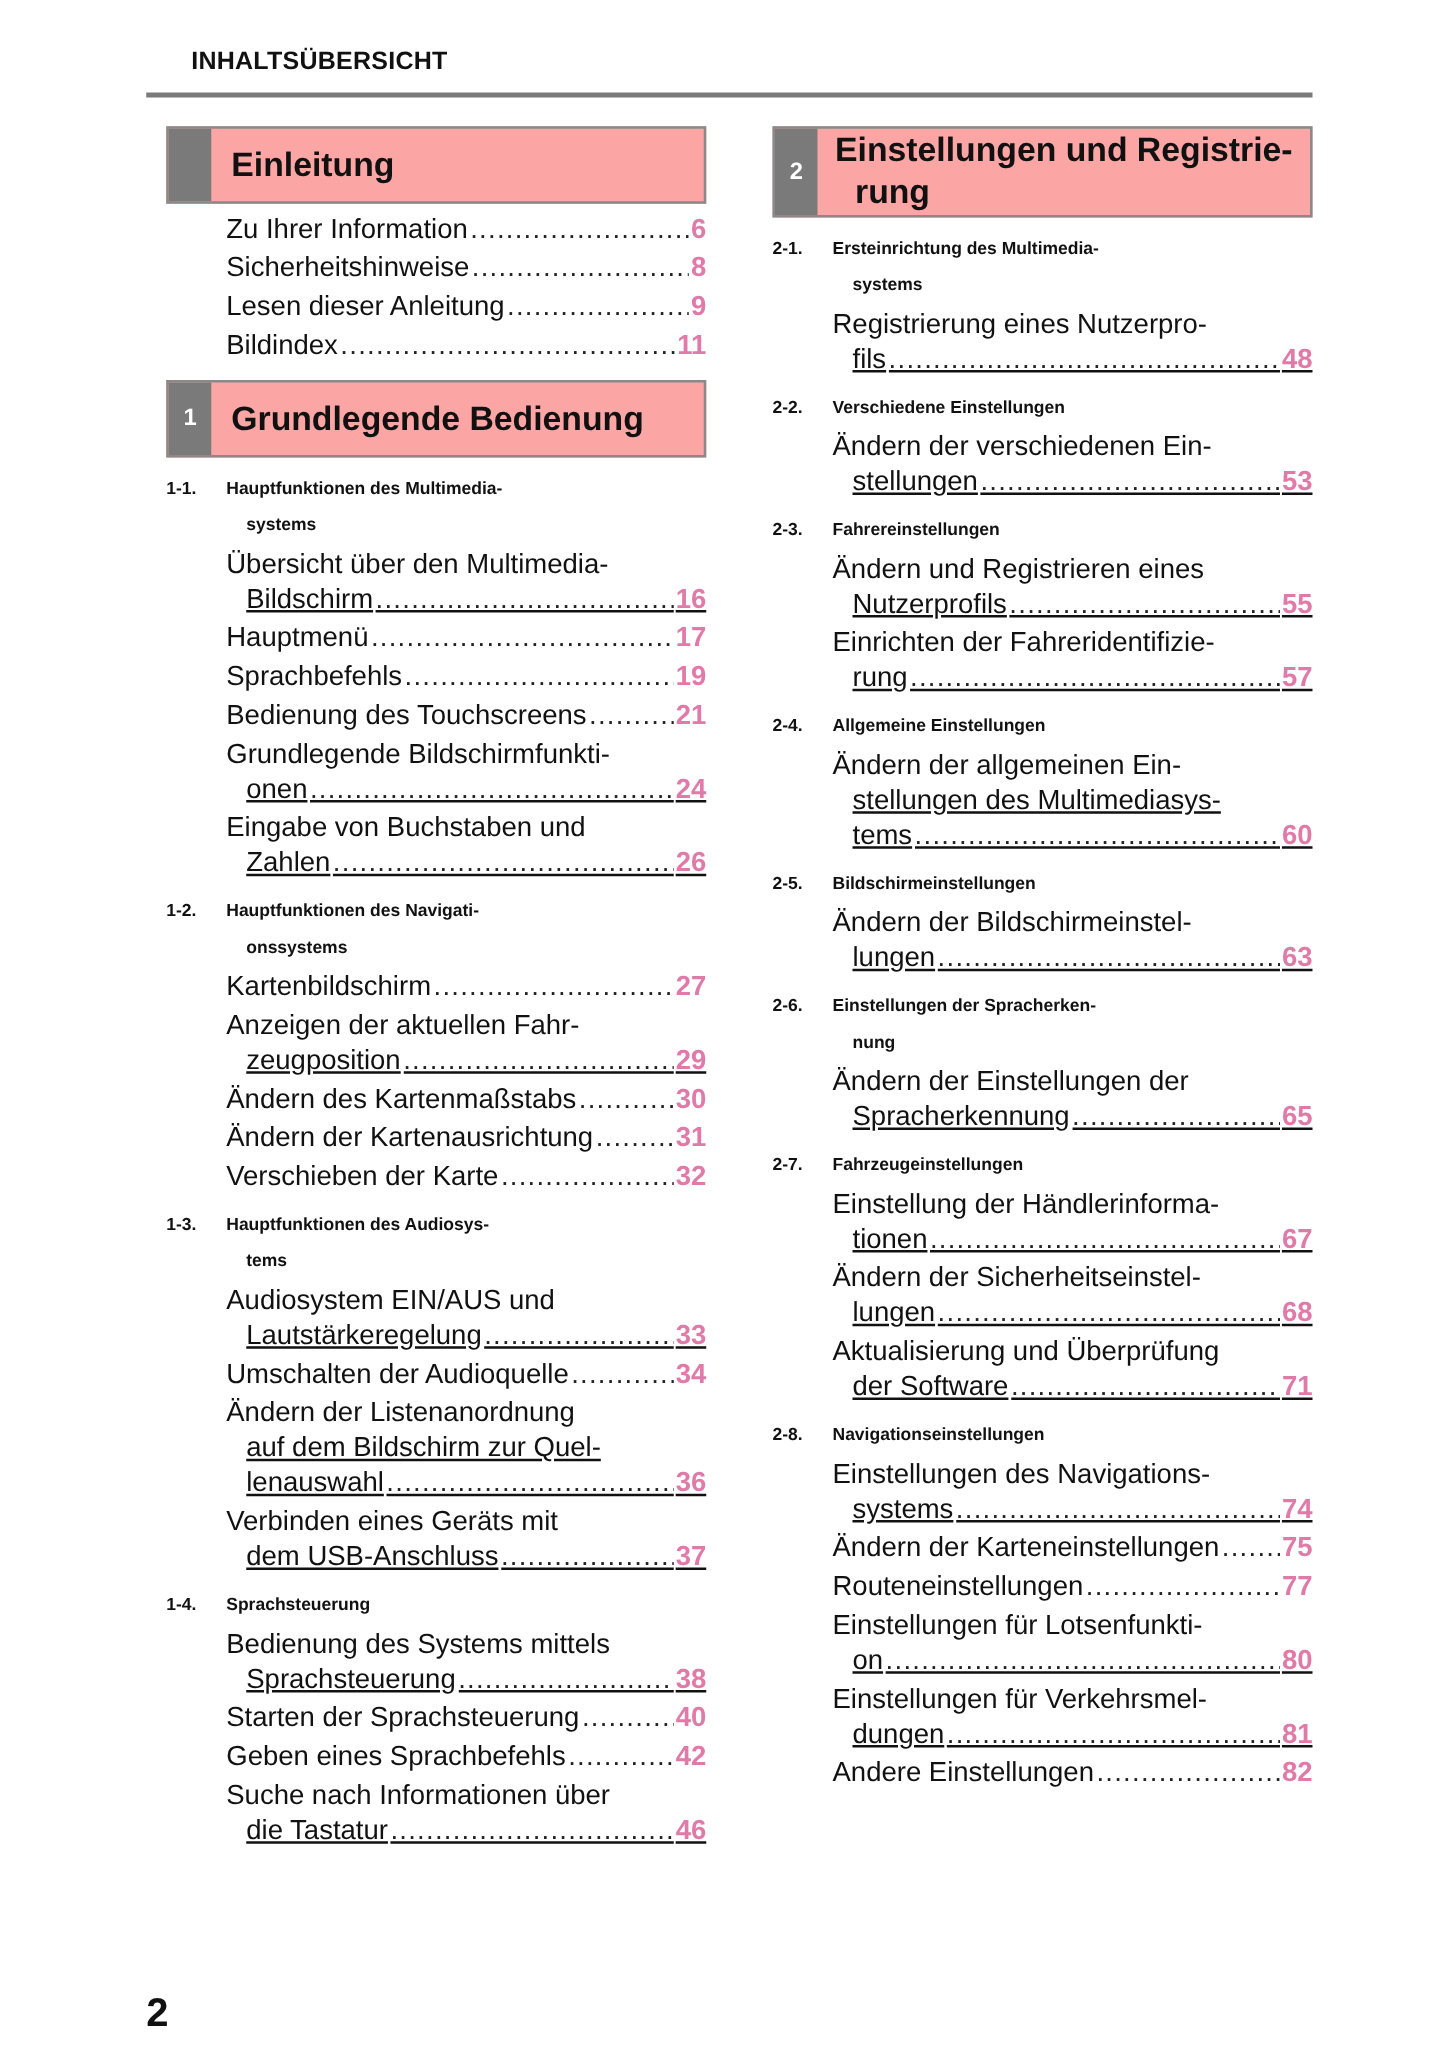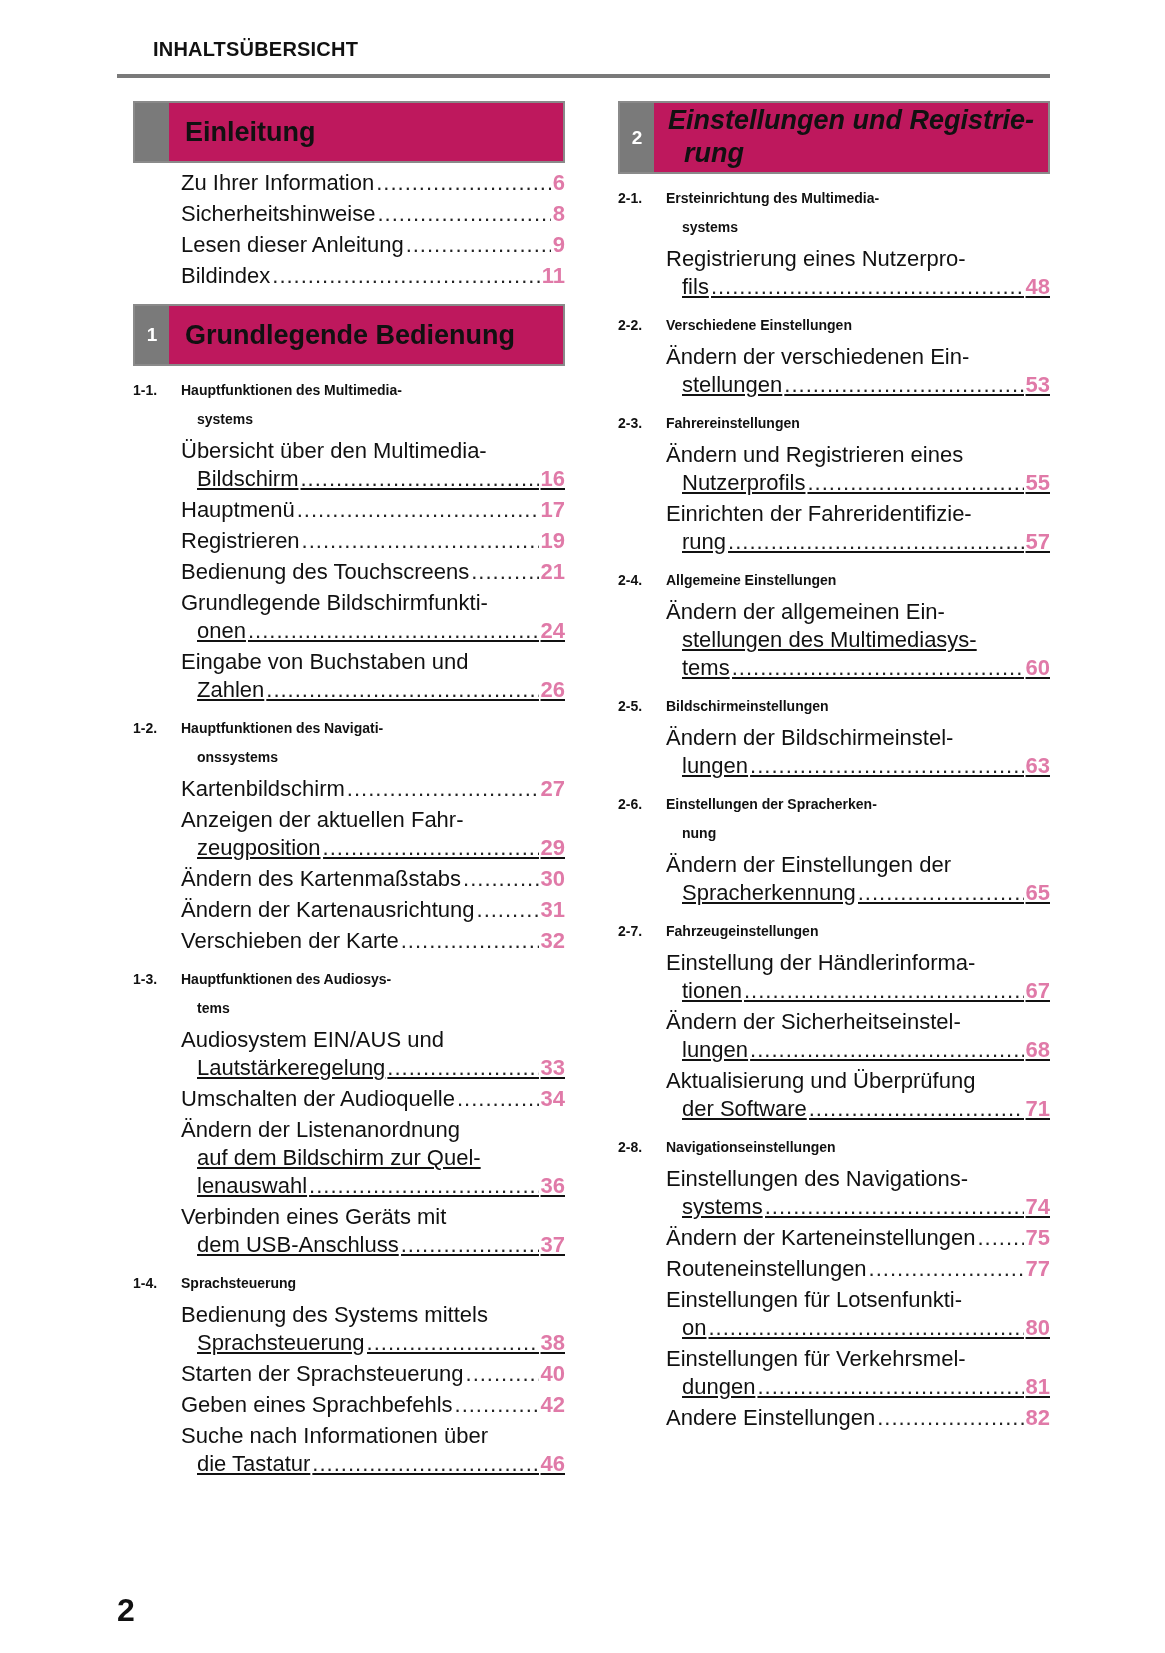--- a/index.html
+++ b/index.html
@@ -5,26 +5,26 @@
   html, body { margin: 0; padding: 0; background: #ffffff; }
   body { width: 1165px; height: 1653px; position: relative; overflow: hidden;
          font-family: "Liberation Sans", sans-serif; color: #111; }
   .page-header { position: absolute; left: 117px; top: 38px; font-weight: bold;
                  font-size: 20px; letter-spacing: 0.2px; margin-left: 36px; }
   .header-rule { position: absolute; left: 117px; top: 74px; width: 933px; height: 4px; background: #7a7a7a; }
   .col { position: absolute; top: 101px; width: 432px; }
   .col-left { left: 133px; }
   .col-right { left: 618px; }
 
-  .chapter { position: relative; border: 2px solid #8a8a8a; display: flex; background: #be185d; }
+  .chapter { position: relative; border: 2px solid #8a8a8a; display: flex; background: #fca5a5; }
   .chapter .num { width: 34px; background: #7a7a7a; color: #fff; font-weight: bold;
                   font-size: 19px; display: flex; align-items: center; justify-content: center; }
   .chapter .title { font-weight: bold; font-size: 27px; padding: 0 0 0 16px; flex: 1; line-height: 33px; }
   .chapter.single .title { height: 58px; display: flex; align-items: center; }
-  .chapter.double .title { padding: 1px 0 2px 14px; font-style: italic; }
+  .chapter.double .title { padding: 1px 0 2px 14px; }
   .chapter.double .title .l2 { padding-left: 16px; display: block; }
 
   .section { font-weight: bold; font-size: 14px; line-height: 29px; margin-top: 10px;
              padding-left: 48px; text-indent: -48px; }
   .section .sec-num { display: inline-block; width: 48px; text-indent: 0; }
   .section .sec-title-cont { display: block; padding-left: 16px; text-indent: 0; }
 
   .entry { font-size: 22px; line-height: 28px; margin-left: 48px; margin-top: 3px; }
   .entry .line { display: block; }
   .entry .last { display: flex; align-items: flex-start; }
@@ -96,21 +96,21 @@
       </div>
       <div class="entry">
         <span class="line last">
           <span class="txt">Hauptmenü</span>
           <span class="dots"></span>
           <span class="page">17</span>
         </span>
       </div>
       <div class="entry">
         <span class="line last">
-          <span class="txt">Registrieren</span>
+          <span class="txt">Sprachbefehls</span>
           <span class="dots"></span>
           <span class="page">19</span>
         </span>
       </div>
       <div class="entry">
         <span class="line last">
           <span class="txt">Bedienung des Touchscreens</span>
           <span class="dots"></span>
           <span class="page">21</span>
         </span>

